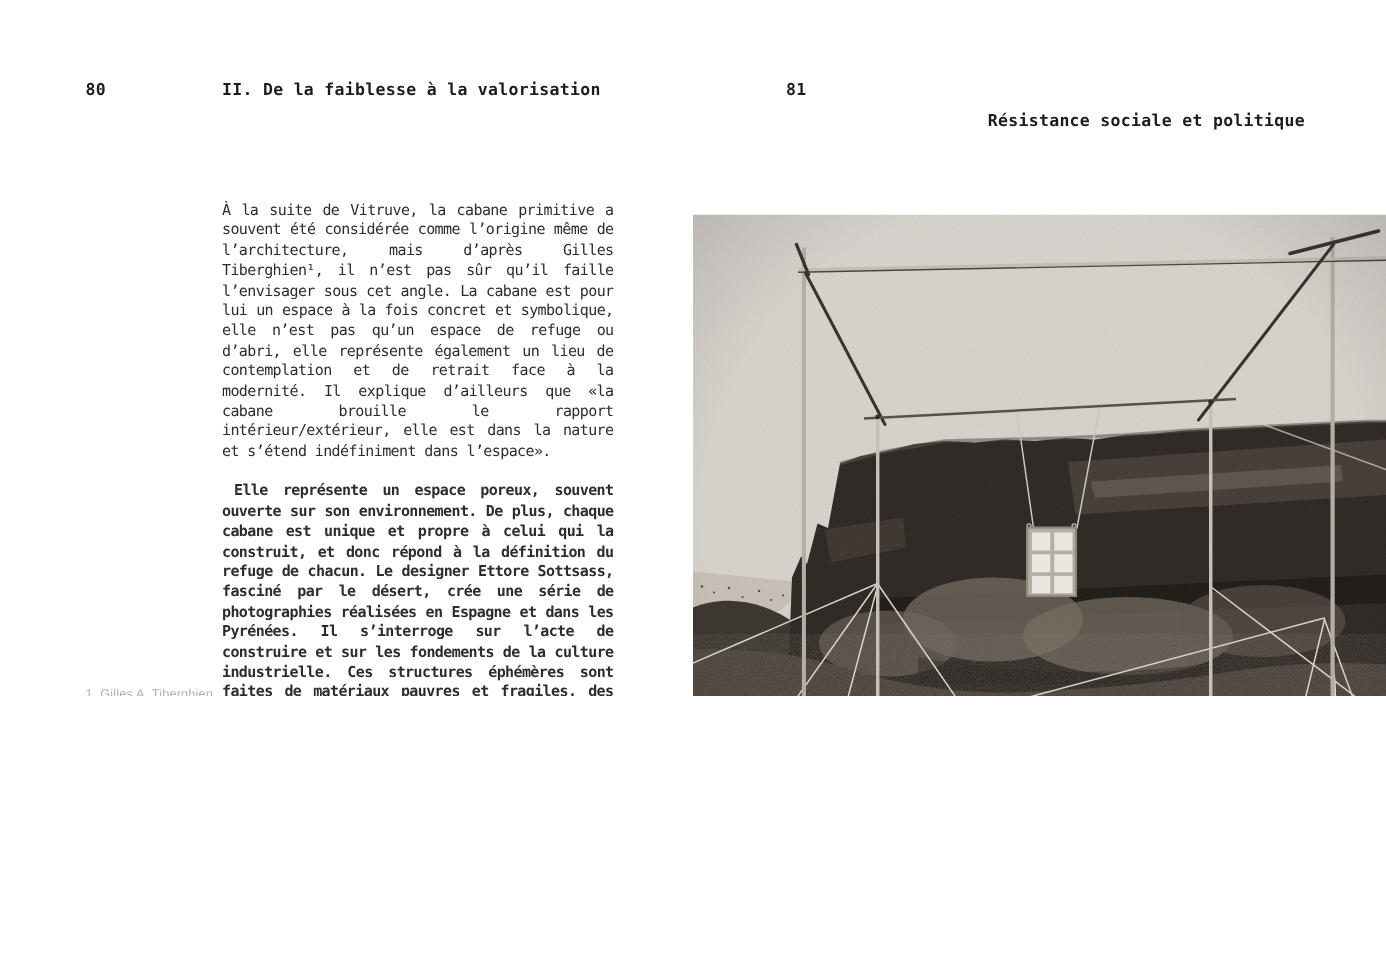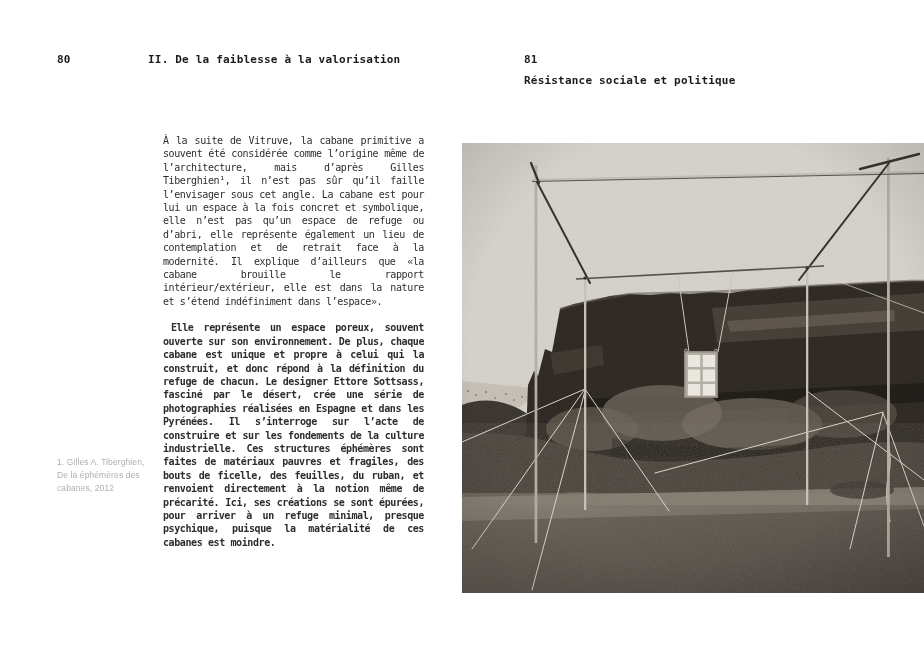--- a/index.html
+++ b/index.html
@@ -1,33 +1,33 @@
 <!DOCTYPE html>
 <html><head>
 <meta charset="utf-8">
 <style>
   html,body{margin:0;padding:0;background:#ffffff;}
   .spread{
-    position:relative;width:924px;height:650px;background:#ffffff;
+    position:relative;width:924px;height:464px;background:#ffffff;
     overflow:hidden;font-family:"DejaVu Sans Mono",monospace;
   }
   .pagenum{
     position:absolute;top:53px;font-size:11px;font-weight:bold;
     color:#1d1c1a;letter-spacing:.2px;
   }
   .running-title{
     position:absolute;top:53px;font-size:11px;font-weight:bold;
-    color:#1d1c1a;text-align:left;letter-spacing:.2px;white-space:nowrap;
+    color:#1d1c1a;text-align:right;letter-spacing:.2px;white-space:nowrap;
   }
   .pn-left{left:57px;}
   .rt-left{left:148px;width:252px;}
   .pn-right{left:524px;text-align:center;}
   .rt-right{left:524px;width:346px;margin-top:21px;}
   .body-col{
-    position:absolute;left:163px;top:134px;width:261px;
+    position:absolute;left:148px;top:134px;width:261px;
     font-size:10px;line-height:13.4px;letter-spacing:-.4px;
     color:#2e2d2a;text-align:justify;
   }
   .body-col p{margin:0;}
   .body-col p.p2{margin-top:13px;text-indent:8px;font-weight:bold;}
   .sidenotes{
     position:absolute;left:57px;top:456px;width:104px;
     font-family:"Liberation Sans",sans-serif;font-size:8.5px;
     line-height:13.2px;color:#b1b0ae;letter-spacing:.1px;
   }

